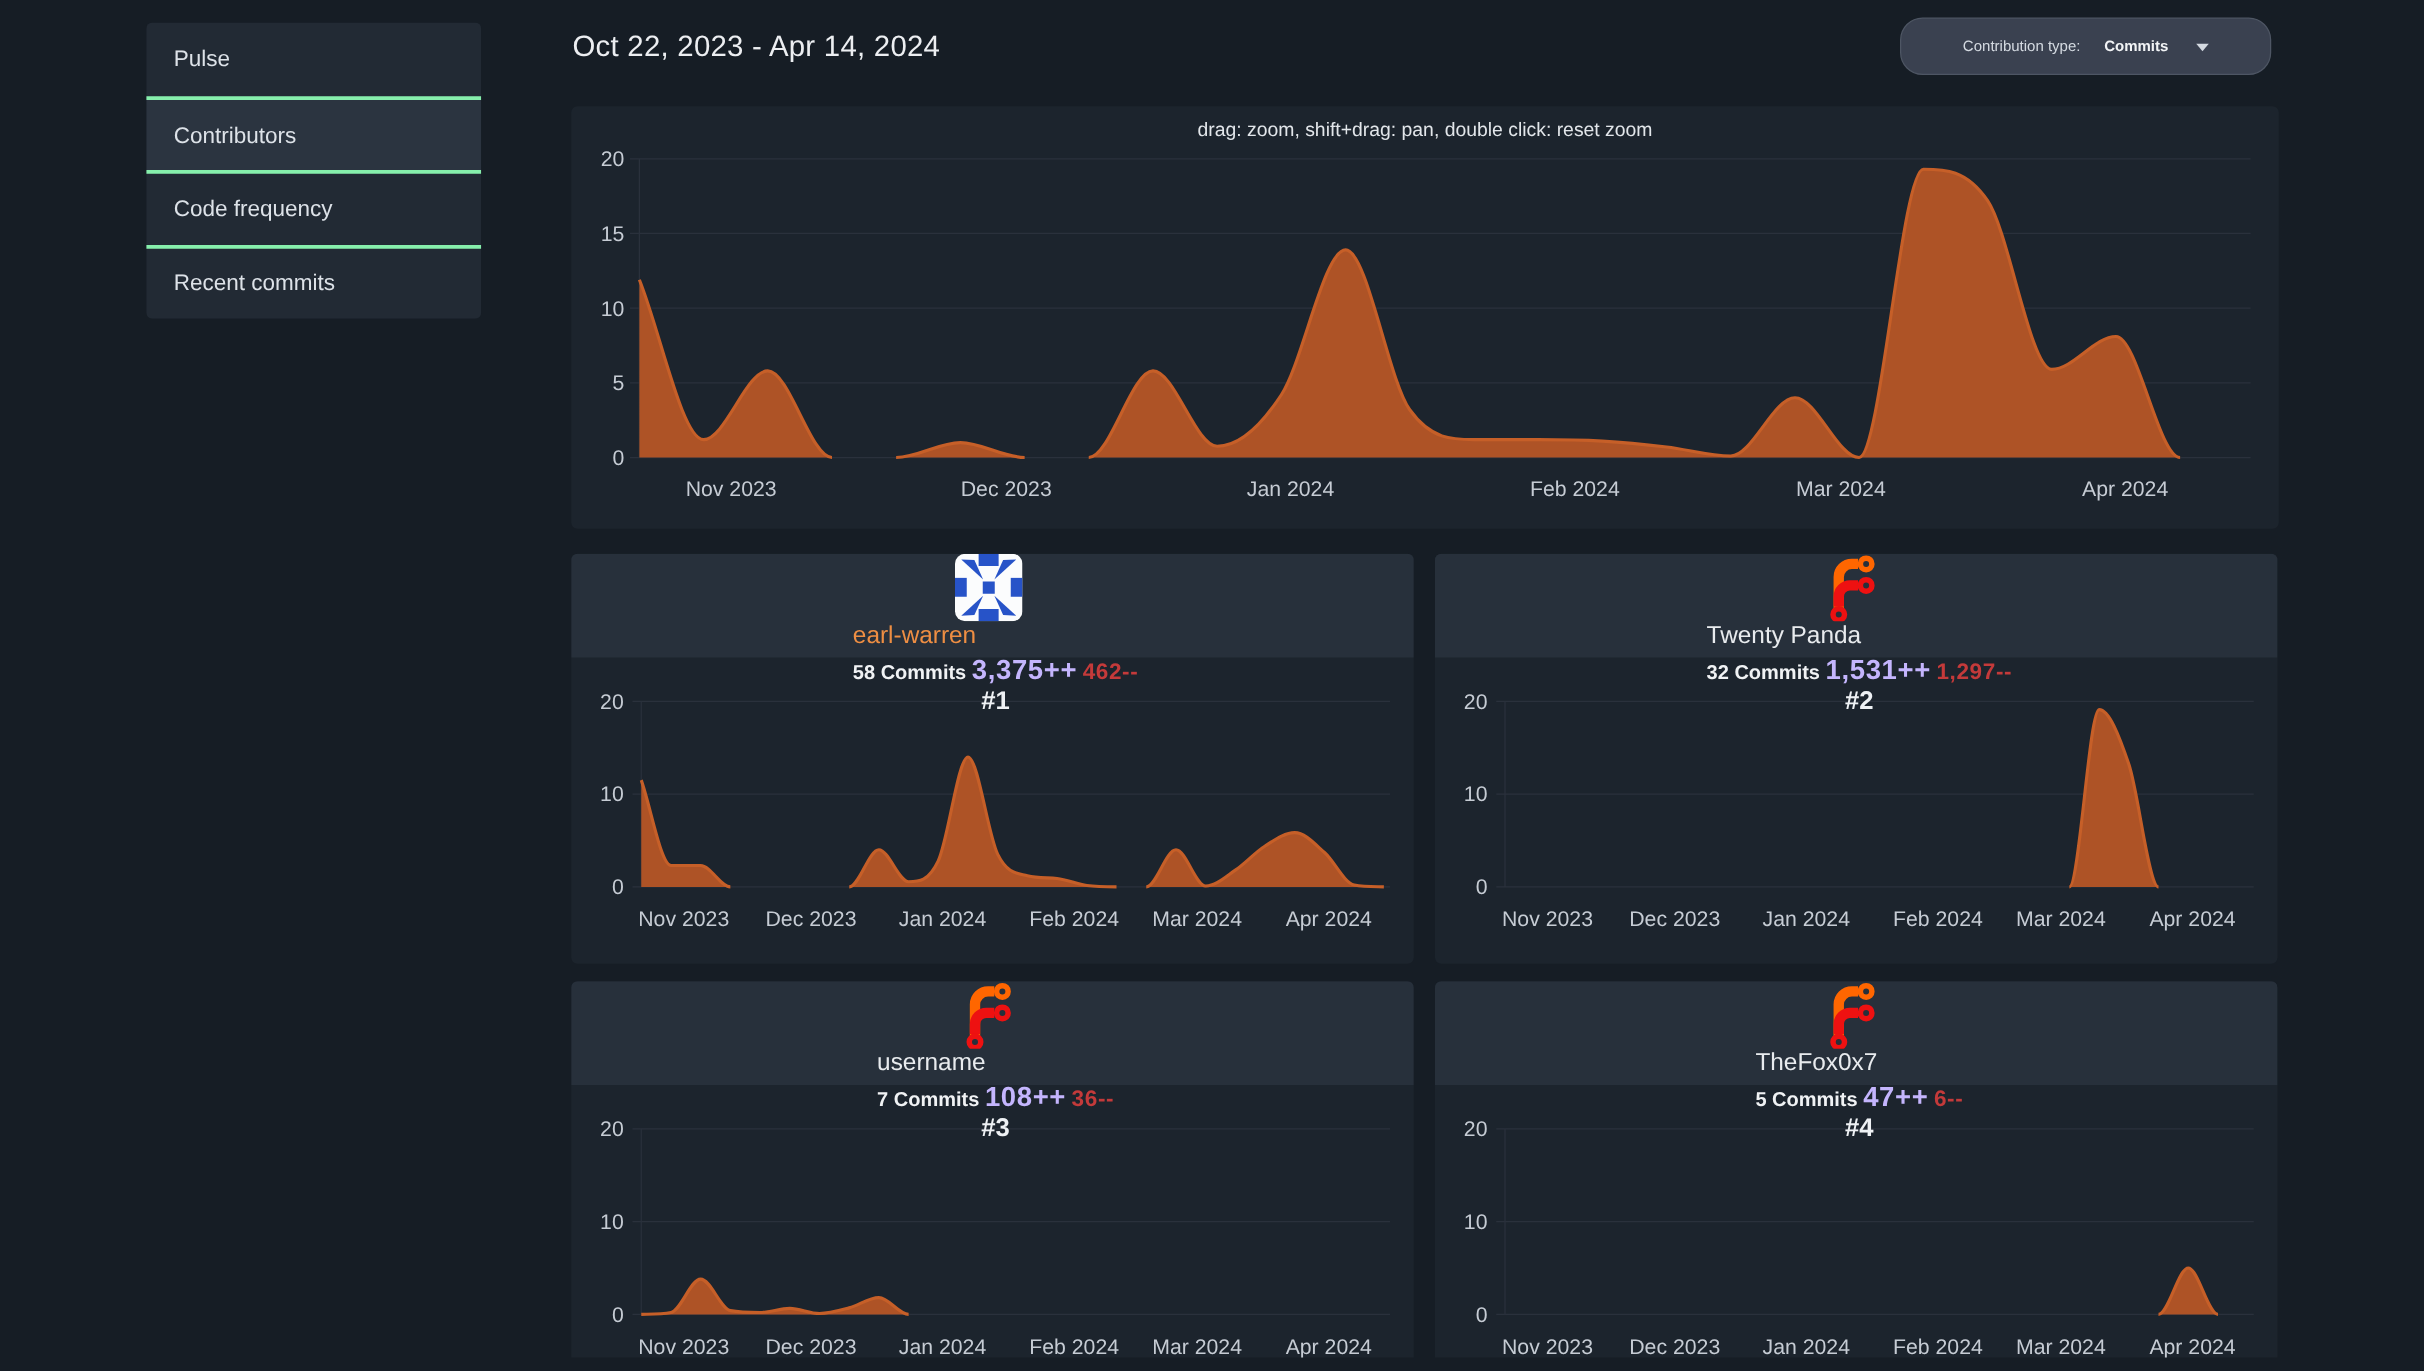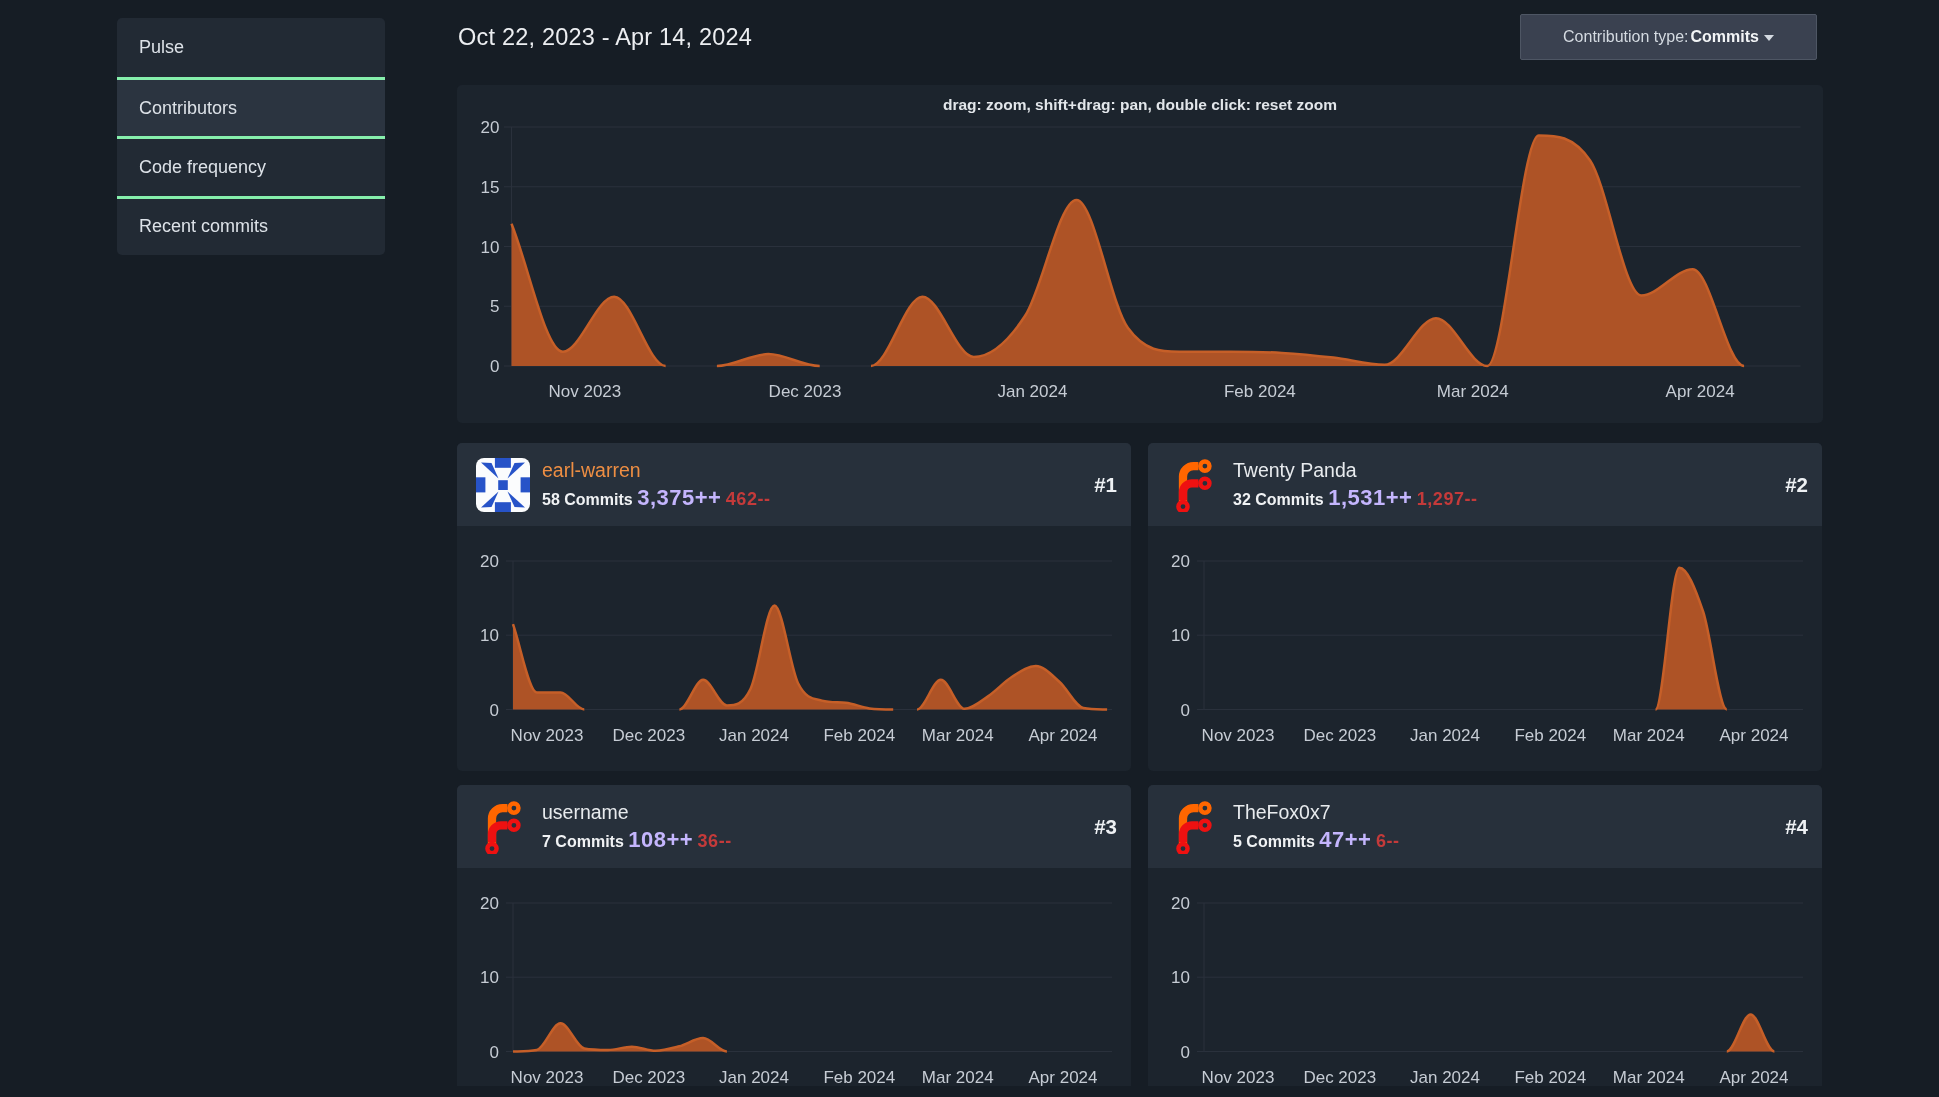--- a/index.html
+++ b/index.html
@@ -1,26 +1,26 @@
 <!DOCTYPE html>
 <html><head><meta charset="utf-8"><style>
 * { margin:0; padding:0; box-sizing:border-box; }
 html,body { width:1939px; height:1097px; background:#161d25; font-family:"Liberation Sans",sans-serif; overflow:hidden; position:relative; }
 .sidebar { position:absolute; left:117px; top:18px; width:268px; border-radius:5px; overflow:hidden; }
 .sitem { height:59.2px; background:#222a34; color:#dde2e8; font-size:18px; display:flex; align-items:center; padding-left:22px; border-top:3px solid #86efac; }
 .sitem:first-child { border-top:none; }
 .sitem.sel { background:#2b3440; }
 h1.daterange { position:absolute; left:458px; top:24px; font-size:23.5px; font-weight:500; color:#eceef1; letter-spacing:0.2px; }
-.ctype { position:absolute; left:1520px; top:14px; width:297px; height:46px; background:#3a4150; border:1px solid #4e5664; border-radius:2px; color:#d4dae1; font-size:16px; display:flex; align-items:center; justify-content:center; gap:2px; }
+.ctype { position:absolute; left:1520px; top:14px; width:297px; height:46px; background:#3a4150; border:1px solid #4e5664; border-radius:18px; color:#d4dae1; font-size:12px; display:flex; align-items:center; justify-content:center; gap:19px; }
 .ctype b { color:#f2f4f6; }
 .caret { display:inline-block; width:0; height:0; border-left:5px solid transparent; border-right:5px solid transparent; border-top:6px solid #d4dae1; margin-left:3px; margin-top:2px; }
 .panel { position:absolute; left:457px; top:85px; width:1366px; height:338px; background:#1c242d; border-radius:5px; }
-.ptitle { position:absolute; width:100%; text-align:center; top:11px; font-size:15.5px; font-weight:bold; color:#e2e6ea; }
+.ptitle { position:absolute; width:100%; text-align:center; top:11px; font-size:15.5px; font-weight:normal; color:#e2e6ea; }
 .card { position:absolute; width:674px; background:#1c242d; border-radius:5px; overflow:hidden; }
-.chead { position:relative; height:83px; background:#27303b; display:flex; align-items:center; padding:0 14px 0 19px; }
+.chead { position:relative; height:83px; background:#27303b; display:flex; align-items:center; padding:0 14px 0 19px;flex-direction:column; }
 .avatar { width:54px; height:54px; margin-right:12px; flex:none; }
 .avatar svg { display:block; }
 .cinfo { flex:1; }
 .cname { font-size:19.5px; margin-bottom:3px; }
 .cstats { font-size:16px; color:#f0f2f4; }
 .cstats b { font-weight:bold; }
 .g { color:#c4b5fd; font-weight:bold; font-size:22px; letter-spacing:0.5px; }
 .r { color:#c43a3a; font-weight:bold; font-size:18px; letter-spacing:0.5px; }
 .rank { font-size:20.5px; font-weight:bold; color:#eef1f4; }
 svg text { font-family:"Liberation Sans",sans-serif; }

